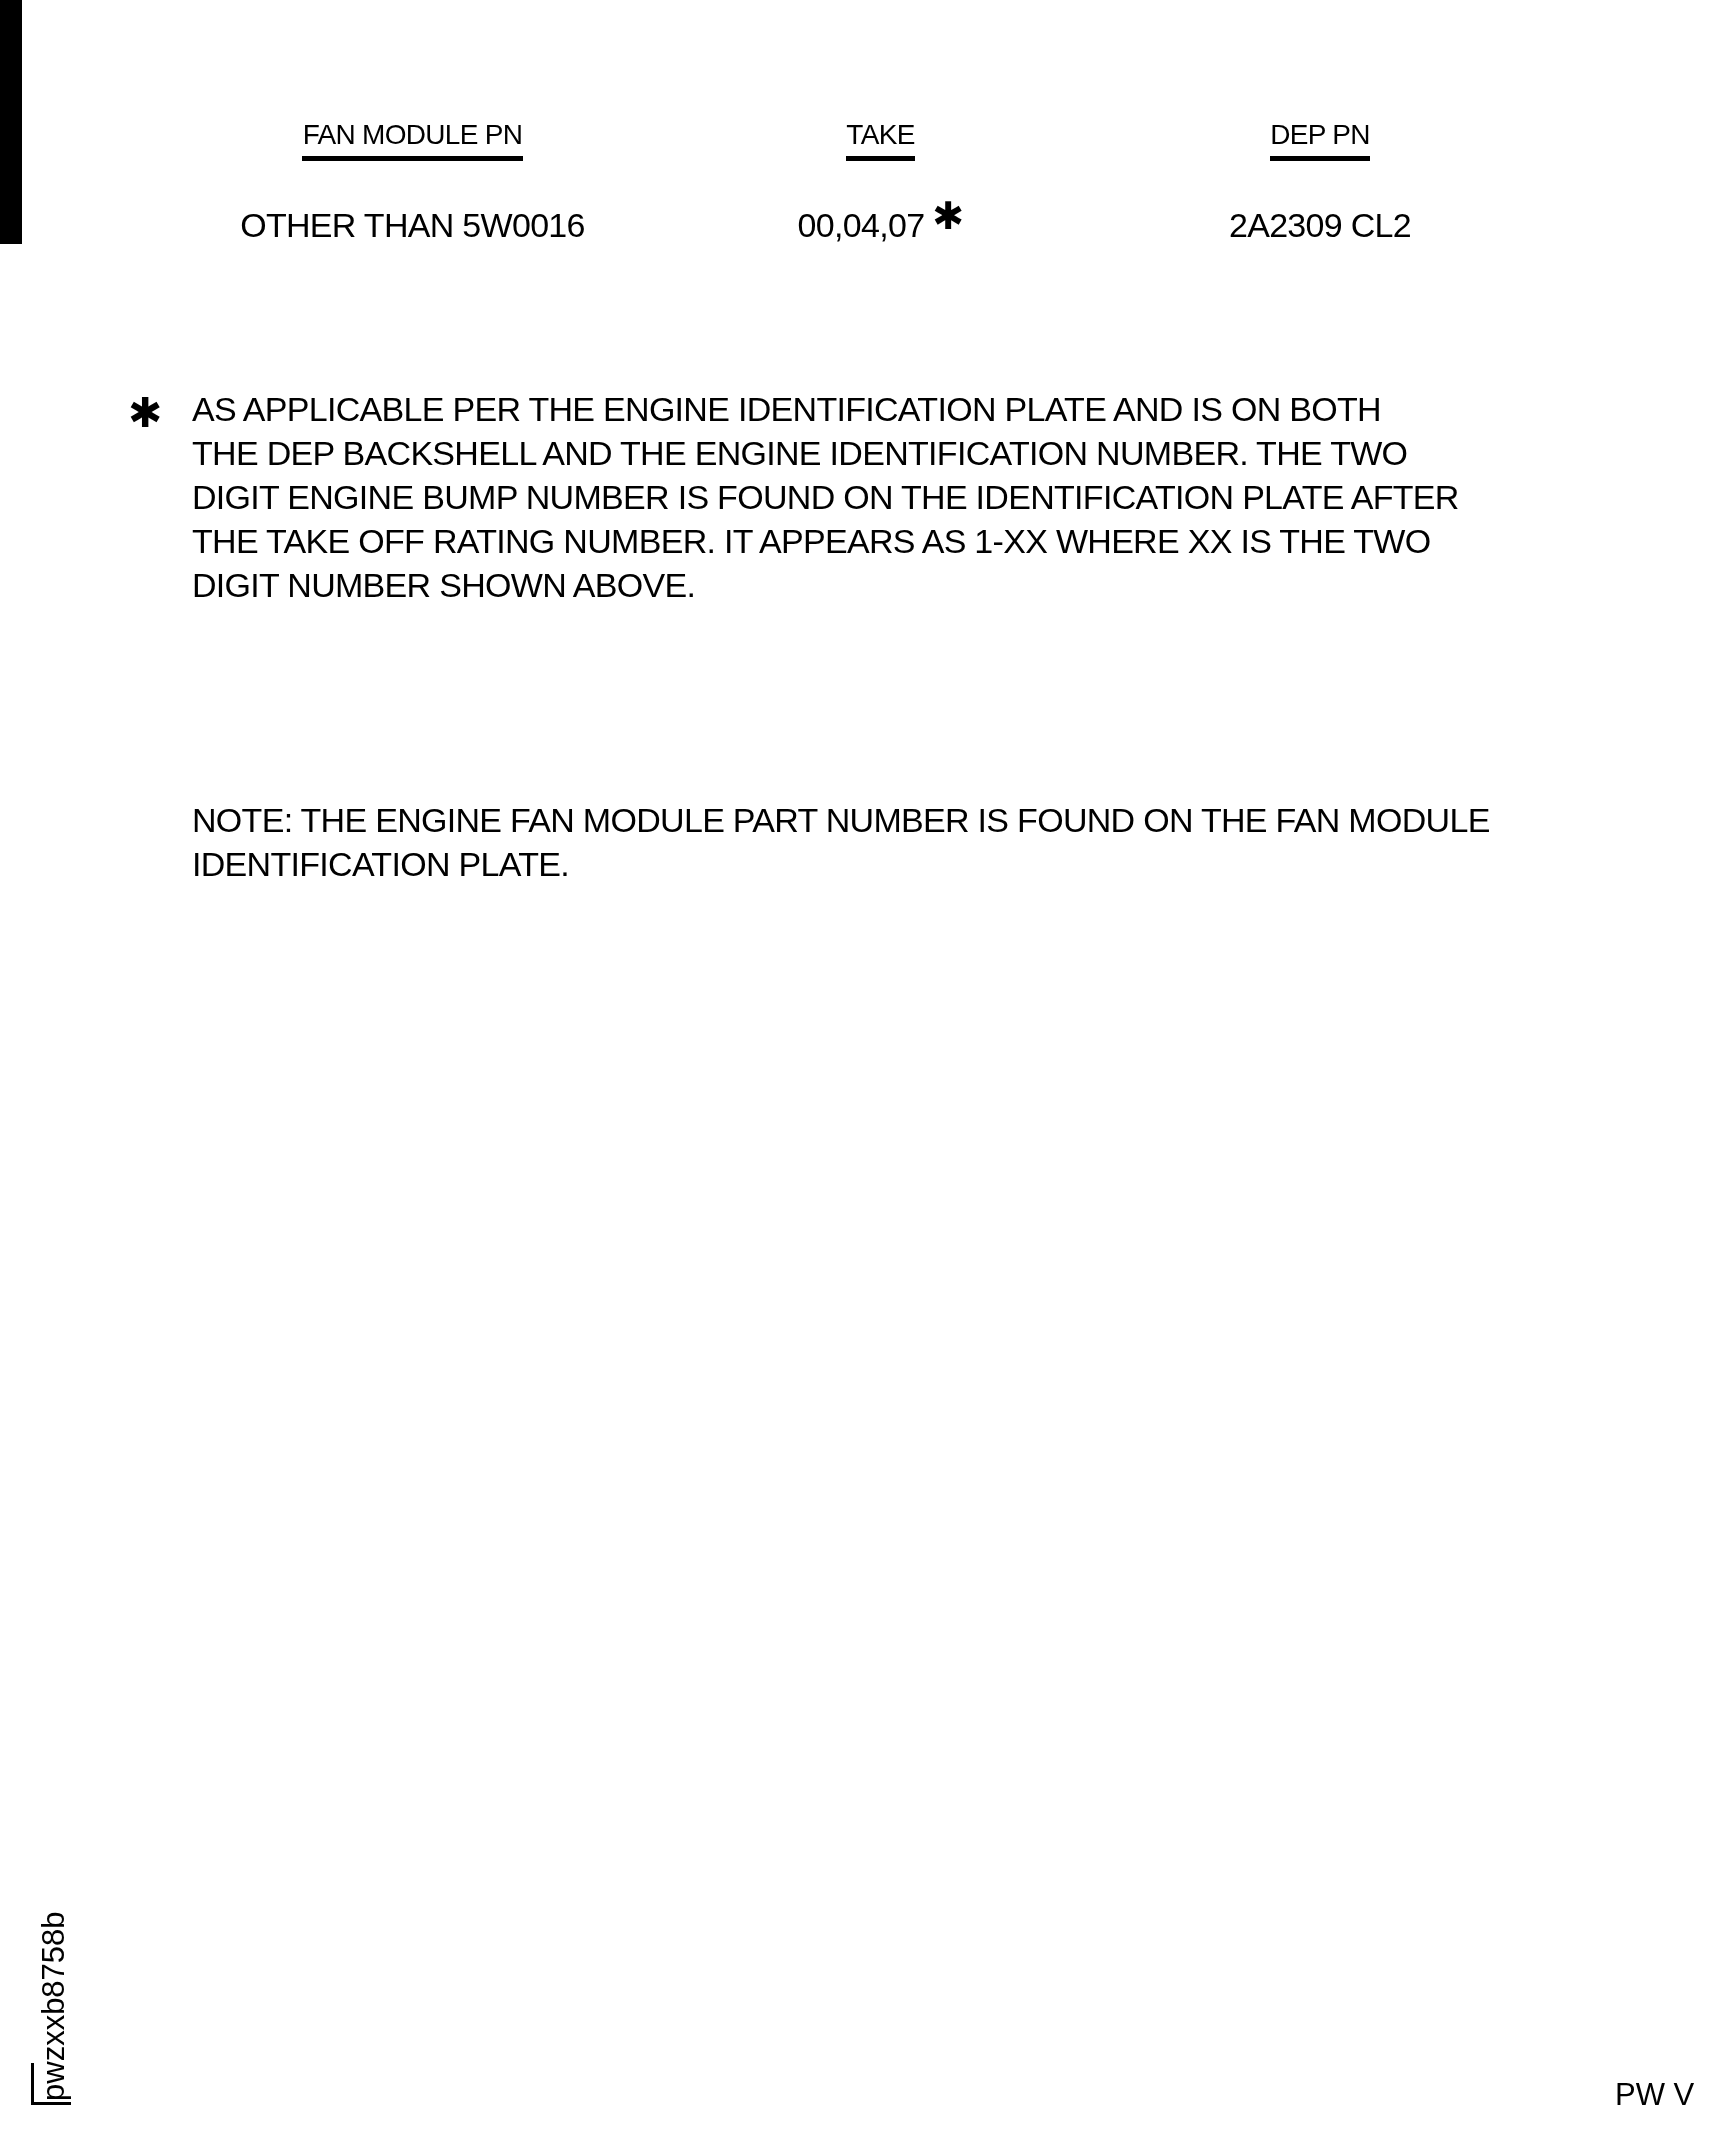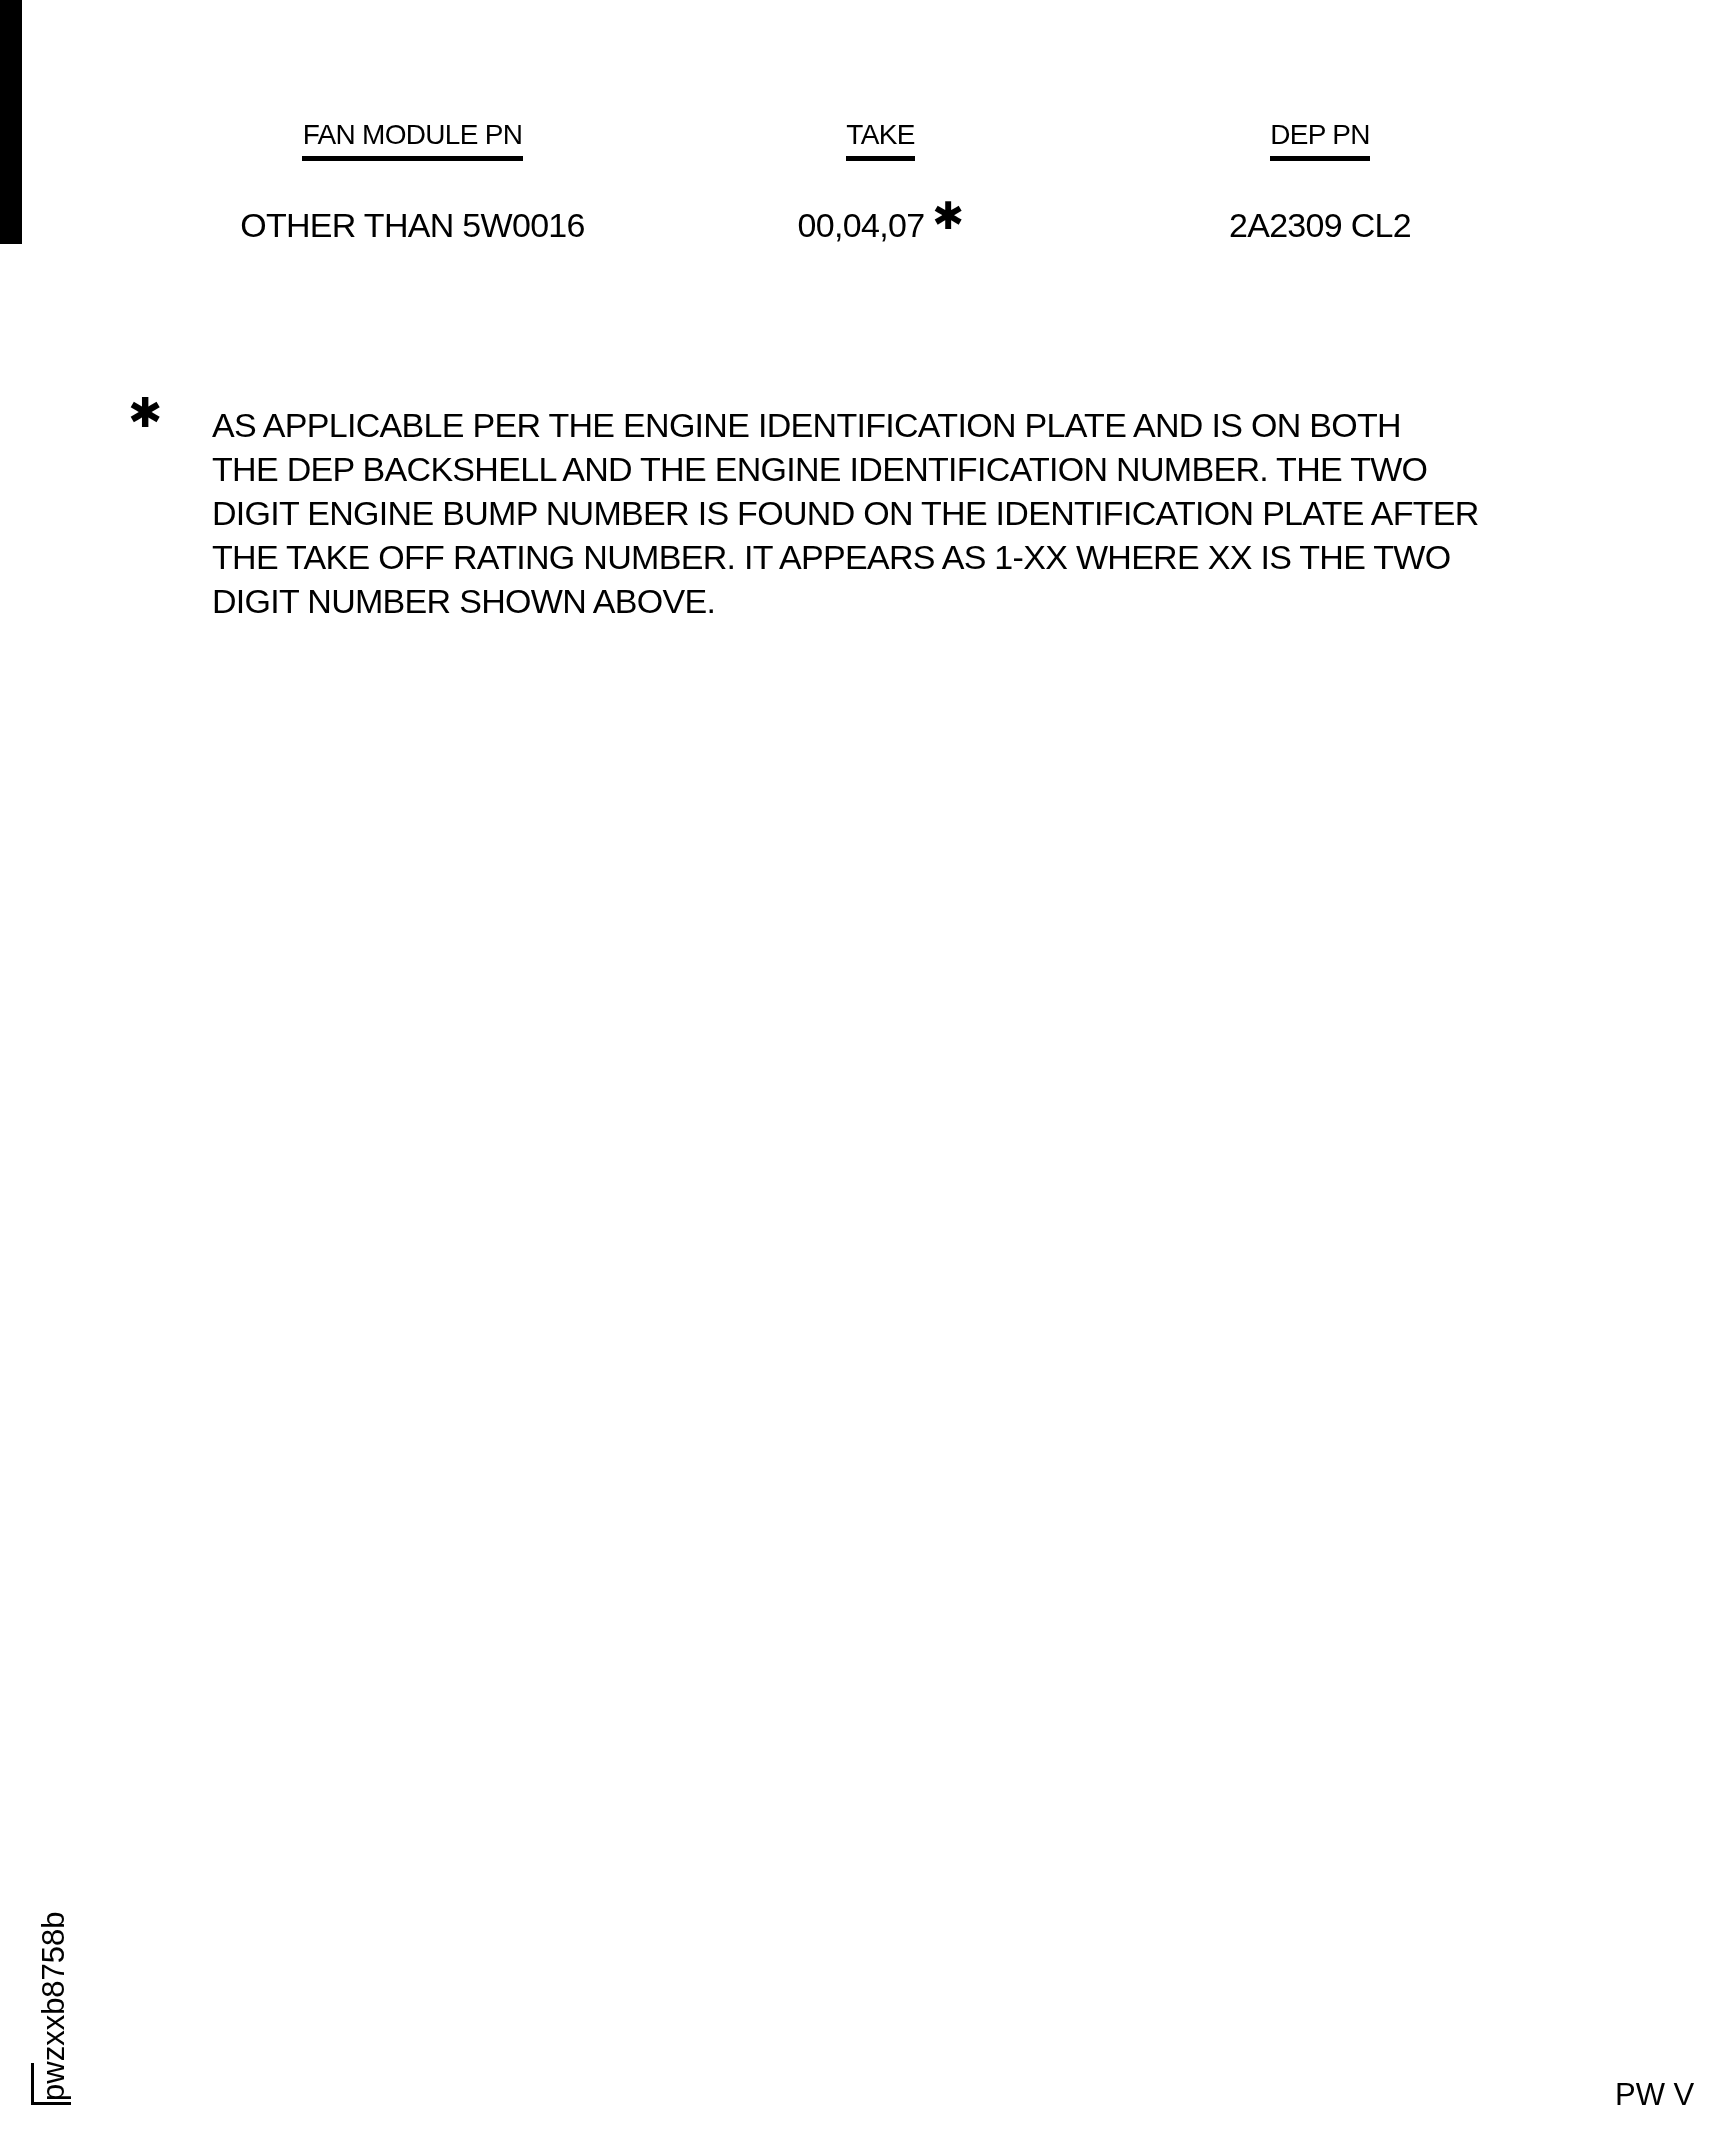--- a/index.html
+++ b/index.html
@@ -49,21 +49,21 @@
   .fn-marker {
     position: absolute; left: 128px; top: 393px;
     font-size: 41px; line-height: 41px;
   }
   .para {
     position: absolute; left: 192px;
     font-size: 34px; line-height: 44px;
     letter-spacing: -0.7px;
     white-space: nowrap; width: 1506px;
   }
-  .para-1 { top: 403px; margin-left: 20px; }
+  .para-1 { top: 387px; }
   .para-2 { top: 667px; }
   .para-3 { top: 798px; }
 
   
   .corner-bracket {
     position: absolute; left: 31px; top: 2063px;
     width: 37px; height: 39px;
     border-left: 3.9px solid #000000;
     border-bottom: 3.9px solid #000000;
   }
@@ -114,19 +114,23 @@
 
   <div class="para para-1">
     <div>AS APPLICABLE PER THE ENGINE IDENTIFICATION PLATE AND IS ON BOTH</div>
     <div>THE DEP BACKSHELL AND THE ENGINE IDENTIFICATION NUMBER. THE TWO</div>
     <div>DIGIT ENGINE BUMP NUMBER IS FOUND ON THE IDENTIFICATION PLATE AFTER</div>
     <div>THE TAKE OFF RATING NUMBER. IT APPEARS AS 1-XX WHERE XX IS THE TWO</div>
     <div>DIGIT NUMBER SHOWN ABOVE.</div>
   </div>
 
 
+  <div class="para para-3">
+    <div>NOTE: THE ENGINE FAN MODULE PART NUMBER IS FOUND ON THE FAN MODULE</div>
+    <div>IDENTIFICATION PLATE.</div>
+  </div>
 
   <div class="corner-bracket"></div>
   <div class="watermark">pwzxxb8758b</div>
   <div class="page-code">PW V</div>
 
 </div>
 
 
 </body></html>

